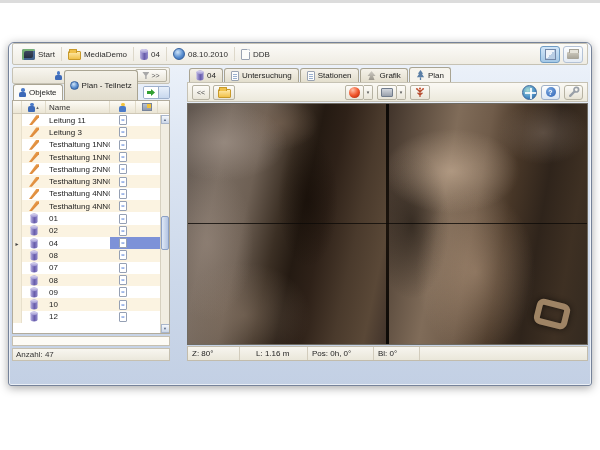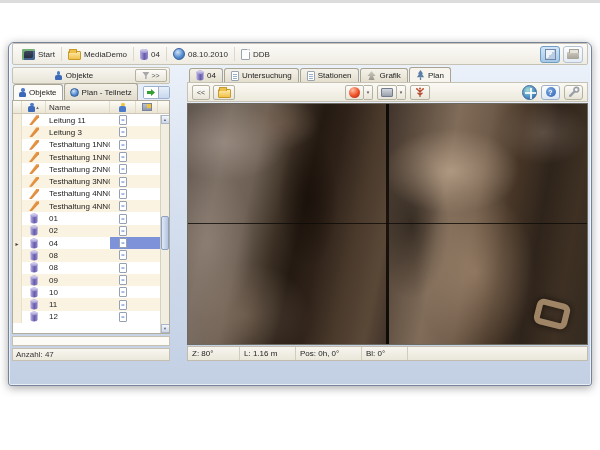--- a/index.html
+++ b/index.html
@@ -65,21 +65,21 @@
   .left-panel{width:158px;display:flex;flex-direction:column;}
   .lp-header{height:17px;display:flex;align-items:center;background:linear-gradient(#f8f6f0,#e8e4d7);
              border:1px solid #c6c2b4;border-radius:2px;padding:0 2px;position:relative;}
   .lp-header-center{position:absolute;left:0;right:34px;display:flex;justify-content:center;
              align-items:center;gap:4px;font-size:8px;color:#222;}
   .lp-expand-btn{margin-left:auto;width:32px;height:13px;border:1px solid #b6b2a2;border-radius:2px;
              background:linear-gradient(#fdfcf9,#e9e5d8);display:flex;align-items:center;
              justify-content:center;gap:2px;font-size:7px;color:#555;}
   .icon-funnel{width:7px;height:7px;background:#a8a8a8;clip-path:polygon(0 0,100% 0,60% 55%,60% 100%,40% 100%,40% 55%);}
   .lp-tabs{height:16px;display:flex;align-items:flex-end;padding-left:1px;position:relative;}
-  .lp-tab{height:17px;display:flex;align-items:center;gap:3px;padding:0 5px;font-size:8px;color:#222;
+  .lp-tab{height:30px;display:flex;align-items:center;gap:3px;padding:0 5px;font-size:8px;color:#222;
           border:1px solid #a9a492;border-bottom:none;border-radius:3px 3px 0 0;
           background:linear-gradient(#f3f0e7,#e2ddcd);margin-right:1px;}
   .lp-tab.active{background:#fcfbf7;height:16px;z-index:2;}
   .lp-go-btn{margin-left:auto;width:27px;height:13px;border:1px solid #9db0cc;border-radius:2px;
           display:flex;overflow:hidden;margin-bottom:1px;}
   .lp-go-left{width:14px;background:#fff;display:flex;align-items:center;justify-content:center;}
   .icon-green-arrow{width:8px;height:7px;background:#33a033;clip-path:polygon(0 30%,50% 30%,50% 0,100% 50%,50% 100%,50% 70%,0 70%);}
   .lp-go-right{flex:1;background:linear-gradient(#e8f0fa,#c8d8ee);border-left:1px solid #9db0cc;}
 
   .lp-table{flex:1;border:1px solid #b2ac9c;background:#fff;position:relative;overflow:hidden;
@@ -193,21 +193,21 @@
         background:linear-gradient(#0d0a07,#1b130c 50%,#0d0a07);}
   .crosshair-h{position:absolute;left:0;right:0;top:49.4%;height:1px;background:rgba(12,10,8,.8);}
   .ring{position:absolute;right:9%;bottom:7%;width:34px;height:26px;border:6px solid #a88c6b;
         border-radius:7px;transform:rotate(14deg);opacity:.92;
         box-shadow:0 0 7px rgba(0,0,0,.65), inset 0 0 5px rgba(0,0,0,.55);}
 
   
   .rp-status{height:15px;margin-top:1px;border:1px solid #c2bcac;background:linear-gradient(#f7f5ef,#eae7da);
           display:flex;align-items:center;font-size:8px;color:#222;flex:none;}
   .st-seg{height:100%;display:flex;align-items:center;padding:0 4px;border-right:1px solid #d2ccbc;gap:3px;}
-  .st-dn{width:88px;}.st-z{width:52px;}.st-l{width:56px;}.st-pos{width:66px;}.st-bl{width:46px;}
+  .st-dn{width:88px;}.st-z{width:52px;}.st-l{width:56px;margin-left:12px;}.st-pos{width:66px;}.st-bl{width:46px;}
   .st-rest{flex:1;border-right:none;}
   .icon-speaker{width:8px;height:8px;background:#8a8a8a;
           clip-path:polygon(0 33%,30% 33%,65% 0,65% 100%,30% 67%,0 67%);}
 </style>
 </head>
 <body>
 
 <div class="top-strip"></div>
 
 <div class="window">
@@ -430,20 +430,31 @@
               <span class="cell-person">
                 <span class="icon-filmdoc"></span>
               </span>
               <span class="cell-extra"></span>
             </div>
             <div class="lp-row">
               <span class="cell-sel"></span>
               <span class="cell-icon">
                 <span class="icon-cyl"></span>
               </span>
+              <span class="cell-name">07</span>
+              <span class="cell-person">
+                <span class="icon-filmdoc"></span>
+              </span>
+              <span class="cell-extra"></span>
+            </div>
+            <div class="lp-row">
+              <span class="cell-sel"></span>
+              <span class="cell-icon">
+                <span class="icon-cyl"></span>
+              </span>
               <span class="cell-name">08</span>
               <span class="cell-person">
                 <span class="icon-filmdoc"></span>
               </span>
               <span class="cell-extra"></span>
             </div>
             <div class="lp-row">
               <span class="cell-sel"></span>
               <span class="cell-icon">
                 <span class="icon-cyl"></span>
@@ -453,31 +464,20 @@
                 <span class="icon-filmdoc"></span>
               </span>
               <span class="cell-extra"></span>
             </div>
             <div class="lp-row">
               <span class="cell-sel"></span>
               <span class="cell-icon">
                 <span class="icon-cyl"></span>
               </span>
               <span class="cell-name">10</span>
-              <span class="cell-person">
-                <span class="icon-filmdoc"></span>
-              </span>
-              <span class="cell-extra"></span>
-            </div>
-            <div class="lp-row">
-              <span class="cell-sel"></span>
-              <span class="cell-icon">
-                <span class="icon-cyl"></span>
-              </span>
-              <span class="cell-name">11</span>
               <span class="cell-person">
                 <span class="icon-filmdoc"></span>
               </span>
               <span class="cell-extra"></span>
             </div>
             <div class="lp-row">
               <span class="cell-sel"></span>
               <span class="cell-icon">
                 <span class="icon-cyl"></span>
               </span>

